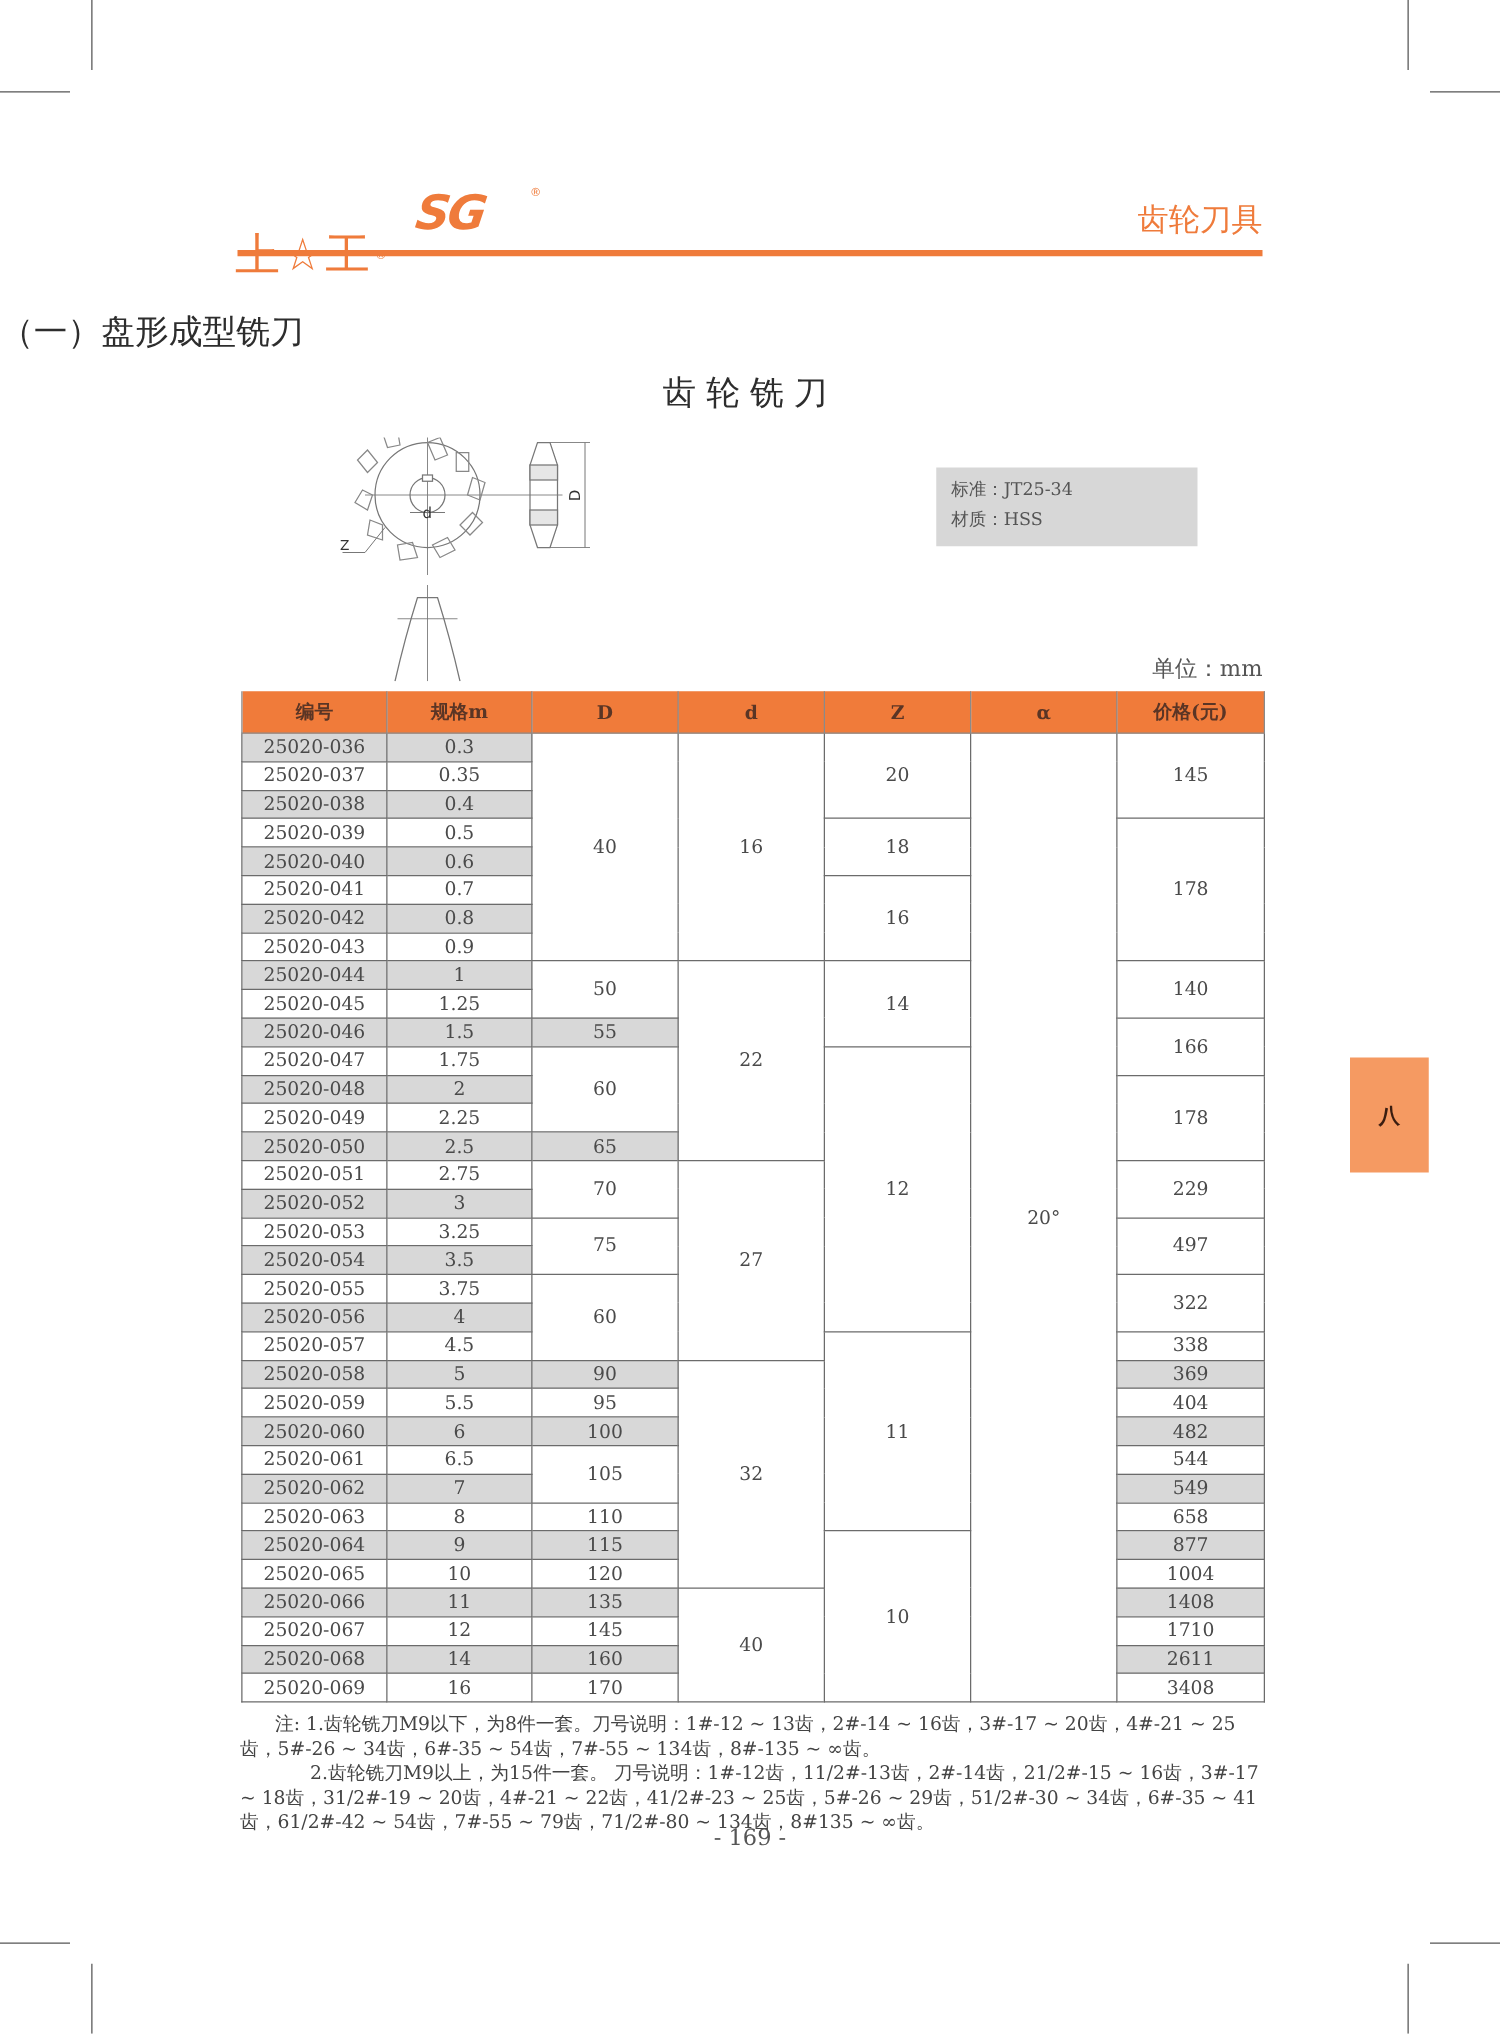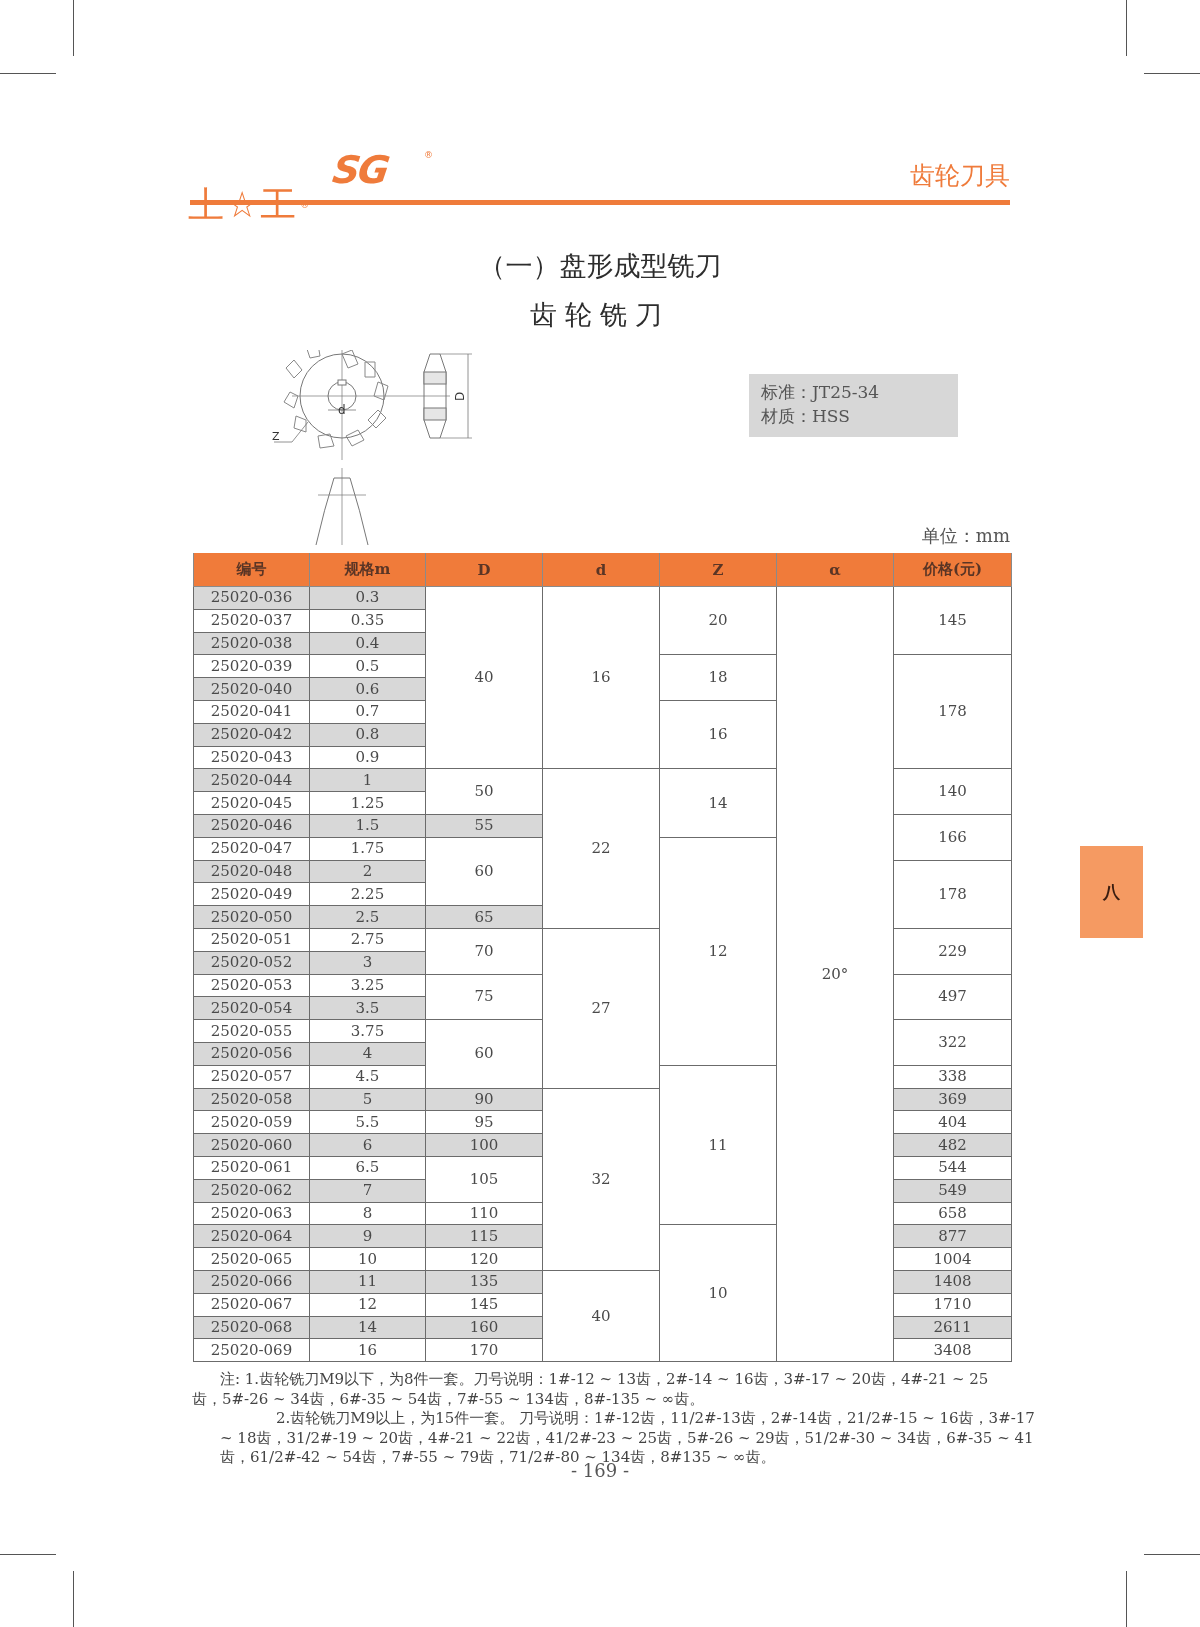--- a/index.html
+++ b/index.html
@@ -9,27 +9,27 @@
   .logo-area { position:absolute; left:188px; top:148px; height:42px; width:260px; }
   .logo-cn { position:absolute; left:0; top:0; font-family:"DejaVu Sans", sans-serif; color:#ef7b3b;
              font-size:36px; letter-spacing:2px; line-height:42px; font-weight:normal;margin-top:36px; }
   .logo-reg { font-size:9px; vertical-align:bottom; margin-left:2px; }
   .logo-sg { position:absolute; left:145px; top:4px; font-family:"DejaVu Sans", sans-serif; font-weight:bold;
              font-style:italic; color:#ef7b3b; font-size:38px; line-height:36px; letter-spacing:-2px; transform:skewX(-8deg); }
   .logo-sg-reg { position:absolute; left:236px; top:2px; font-size:9px; color:#ef7b3b; font-family:"DejaVu Sans", sans-serif; }
   .section-label { position:absolute; right:190px; top:160px; color:#ef7b3b; font-family:"DejaVu Sans", sans-serif;
                    font-size:25px; line-height:32px; }
   .header-rule { position:absolute; left:190px; top:200px; width:820px; height:5px; background:#ef7b3b; }
-  .title-main { position:absolute; left:0; width:1200px; top:248px; text-align:center; font-family:"DejaVu Sans", sans-serif;
+  .title-main { position:absolute; left:0; width:1200px; top:248px; text-align:left; font-family:"DejaVu Sans", sans-serif;
                 font-size:27px; color:#2d2d2d; line-height:36px; }
   .title-sub { position:absolute; left:0; width:1200px; top:297px; text-align:center; font-family:"DejaVu Sans", sans-serif;
                font-size:27px; color:#2d2d2d; letter-spacing:8px; line-height:36px; }
   .drawing { position:absolute; left:270px; top:350px; width:240px; height:195px; }
   .spec-box { position:absolute; left:749px; top:374px; width:209px; height:63px; background:#d7d7d7;
-              font-size:17px; color:#555; line-height:24px; padding:6px 12px; box-sizing:border-box; }
+              font-size:14px; color:#555; line-height:24px; padding:6px 12px; box-sizing:border-box; }
   .unit-label { position:absolute; right:190px; top:524px; font-size:18px; color:#555; line-height:24px; }
   table.spec { position:absolute; left:193px; top:553px; width:818px; border-collapse:collapse; table-layout:fixed; }
   table.spec th { background:#f07b3a; color:#5a3525; font-weight:bold; font-size:15px; height:33px; padding:0;
                   border:1px solid #8a8a8a; border-top:none; }
   table.spec td { height:21.8px; padding:0; text-align:center; font-size:15px; color:#4a4a4a;
                   border:1px solid #6b6b6b; line-height:21px; background:#ffffff; }
   table.spec td.g { background:#d8d8d8; }
   .note { position:absolute; left:192px; width:822px; font-size:15px; color:#444; line-height:19.5px; }
   .page-num { position:absolute; left:0; width:1200px; top:1460px; text-align:center; font-size:18px; color:#555; }
   .side-tab { position:absolute; left:1080px; top:846px; width:63px; height:92px; background:#f59a62;
@@ -320,17 +320,17 @@
       <tr>
         <td>25020-069</td>
         <td>16</td>
         <td>170</td>
         <td>3408</td>
       </tr>
     </tbody>
 </table>
 
 <div class="note" style="top:1370px;text-indent:28px;">注: 1.齿轮铣刀M9以下，为8件一套。刀号说明：1#-12 ~ 13齿，2#-14 ~ 16齿，3#-17 ~ 20齿，4#-21 ~ 25齿，5#-26 ~ 34齿，6#-35 ~ 54齿，7#-55 ~ 134齿，8#-135 ~ ∞齿。</div>
-<div class="note" style="top:1409px;text-indent:56px;margin-left:28px;">2.齿轮铣刀M9以上，为15件一套。 刀号说明：1#-12齿，11/2#-13齿，2#-14齿，21/2#-15 ~ 16齿，3#-17 ~ 18齿，31/2#-19 ~ 20齿，4#-21 ~ 22齿，41/2#-23 ~ 25齿，5#-26 ~ 29齿，51/2#-30 ~ 34齿，6#-35 ~ 41齿，61/2#-42 ~ 54齿，7#-55 ~ 79齿，71/2#-80 ~ 134齿，8#135 ~ ∞齿。</div>
+<div class="note" style="top:1409px;text-indent:56px;">2.齿轮铣刀M9以上，为15件一套。 刀号说明：1#-12齿，11/2#-13齿，2#-14齿，21/2#-15 ~ 16齿，3#-17 ~ 18齿，31/2#-19 ~ 20齿，4#-21 ~ 22齿，41/2#-23 ~ 25齿，5#-26 ~ 29齿，51/2#-30 ~ 34齿，6#-35 ~ 41齿，61/2#-42 ~ 54齿，7#-55 ~ 79齿，71/2#-80 ~ 134齿，8#135 ~ ∞齿。</div>
 
 <div class="page-num">- 169 -</div>
 
 <div class="side-tab">八</div>
 
 </body></html>

